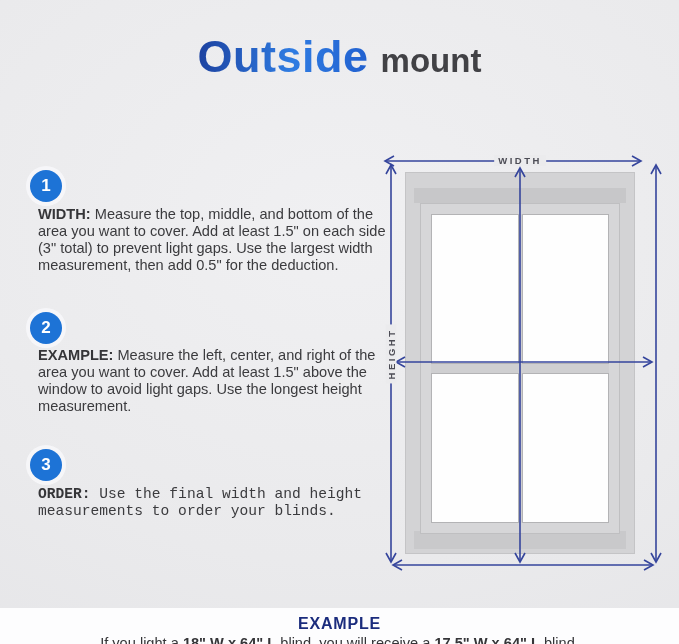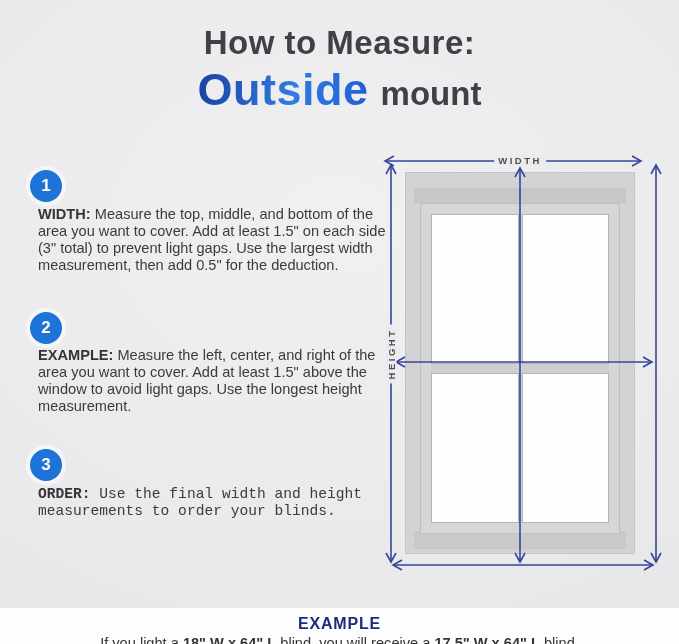--- a/index.html
+++ b/index.html
@@ -71,21 +71,20 @@
   .example-heading{margin-top:7px;font-size:16px;font-weight:700;letter-spacing:.8px;color:#1b2c7d;}
   .example-line{margin-top:2px;font-size:14.6px;color:#353538;}
   .example-line .seg-bold{font-weight:700;}
 </style>
 </head>
 <body>
 
 <div class="page">
 
   <div class="title-block">
-    <div class="title-line1">How to Measure:</div>
     <div class="title-line2">
       <span class="title-highlight">Outside</span>
       <span class="title-rest">mount</span>
     </div>
   </div>
 
   <div class="badge badge-1">
     <span>1</span>
   </div>
   <div class="step-text text-1">

